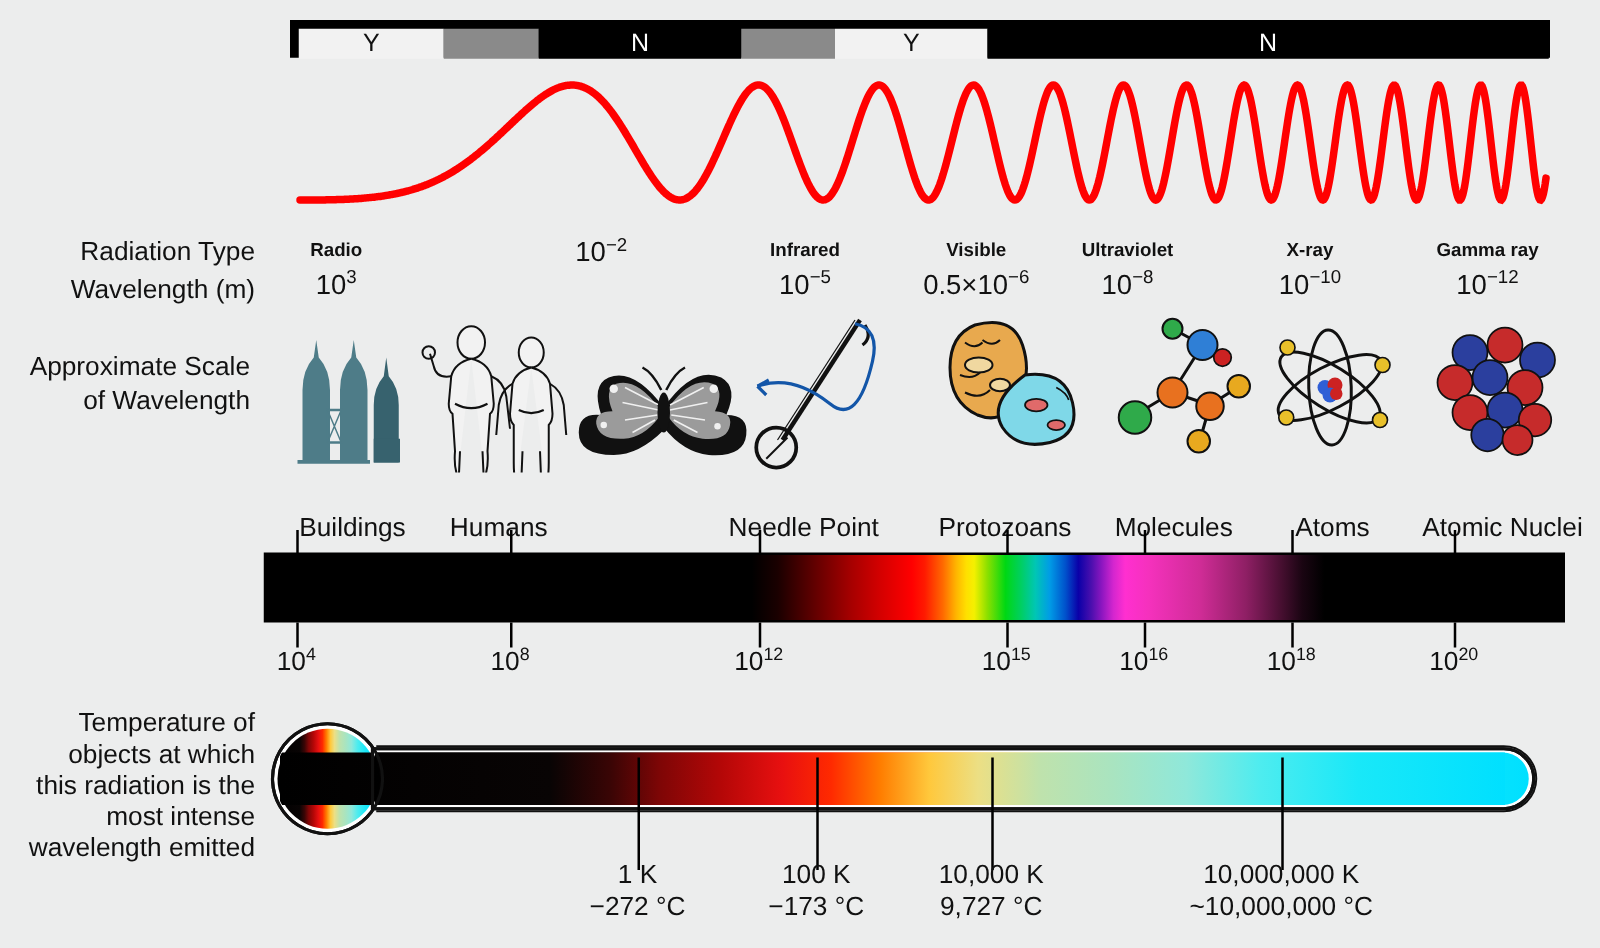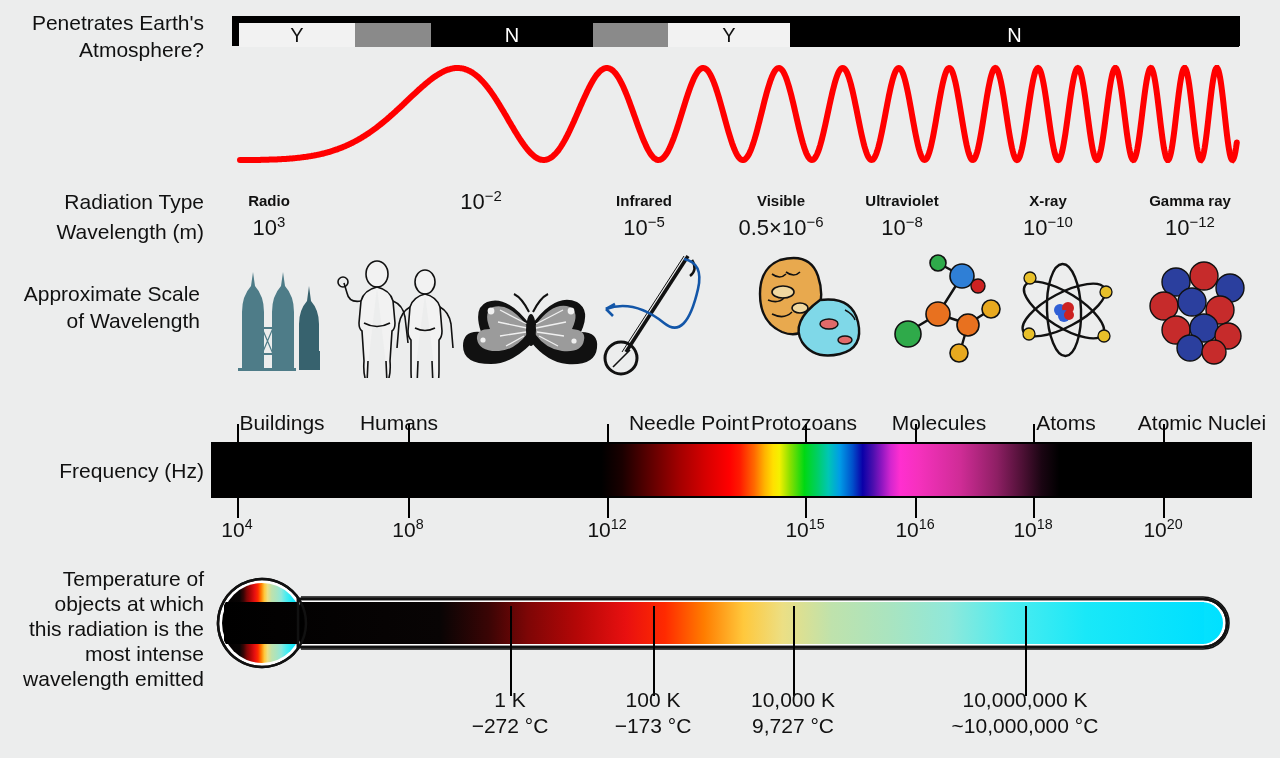--- a/index.html
+++ b/index.html
@@ -84,27 +84,24 @@
   
   #thermo{left:200px;top:575px;width:1060px;height:100px;}
   .ttick{position:absolute;width:2px;background:#000;top:590px;height:90px;}
   .tlabel{position:absolute;font-size:21px;color:#111;text-align:center;line-height:26px;white-space:nowrap;}
 </style>
 </head>
 <body>
 
 <div id="stage">
 
-  <div class="rowlabel" id="lbl-atmos">Penetrates Earth's
-Atmosphere?</div>
   <div class="rowlabel" id="lbl-wavelength">Wavelength (m)</div>
   <div class="rowlabel" id="lbl-radtype">Radiation Type</div>
   <div class="rowlabel" id="lbl-scale">Approximate Scale
 of Wavelength</div>
-  <div class="rowlabel" id="lbl-freq">Frequency (Hz)</div>
   <div class="rowlabel" id="lbl-temp">Temperature of
 objects at which
 this radiation is the
 most intense
 wavelength emitted</div>
 
   <div class="abs" id="atmos-bar">
       <div class="seg white" style="left: 3px; width: 116px;">Y</div>
       <div class="seg gray" style="left: 119px; width: 76px;"></div>
       <div class="seg black" style="left: 195px; width: 162px;">N</div>
@@ -261,21 +258,21 @@
       <circle cx="1204" cy="80" r="14" fill="#2b3f9e"></circle>
       <circle cx="1228" cy="88" r="13" fill="#c62b2b"></circle>
       <circle cx="1190" cy="100" r="13" fill="#2b3f9e"></circle>
       <circle cx="1214" cy="104" r="12" fill="#c62b2b"></circle>
     </g>
   </svg>
 
   <div class="abs" id="scalenames" style="left:0;top:386px;width:1240px;height:30px;margin-top:25px;">
       <div class="scalename" style="left: 172px; top: 0px; width: 220px;">Buildings</div>
       <div class="scalename" style="left: 289px; top: 0px; width: 220px;">Humans</div>
-      <div class="scalename" style="left: 579px; top: 0px; width: 220px;">Needle Point</div>
+      <div class="scalename" style="left: 533px; top: 0px; width: 220px;">Needle Point</div>
       <div class="scalename" style="left: 694px; top: 0px; width: 220px;">Protozoans</div>
       <div class="scalename" style="left: 829px; top: 0px; width: 220px;">Molecules</div>
       <div class="scalename" style="left: 956px; top: 0px; width: 220px;">Atoms</div>
       <div class="scalename" style="left: 1092px; top: 0px; width: 220px;">Atomic Nuclei</div>
     </div>
 
   <div class="abs" id="freq-bar"></div>
   <div class="abs" id="freqticks" style="left:0;top:0;width:1280px;height:560px;pointer-events:none;">
       <div class="ftick up" style="left: 237px;"></div>
       <div class="ftick dn" style="left: 237px;"></div>

